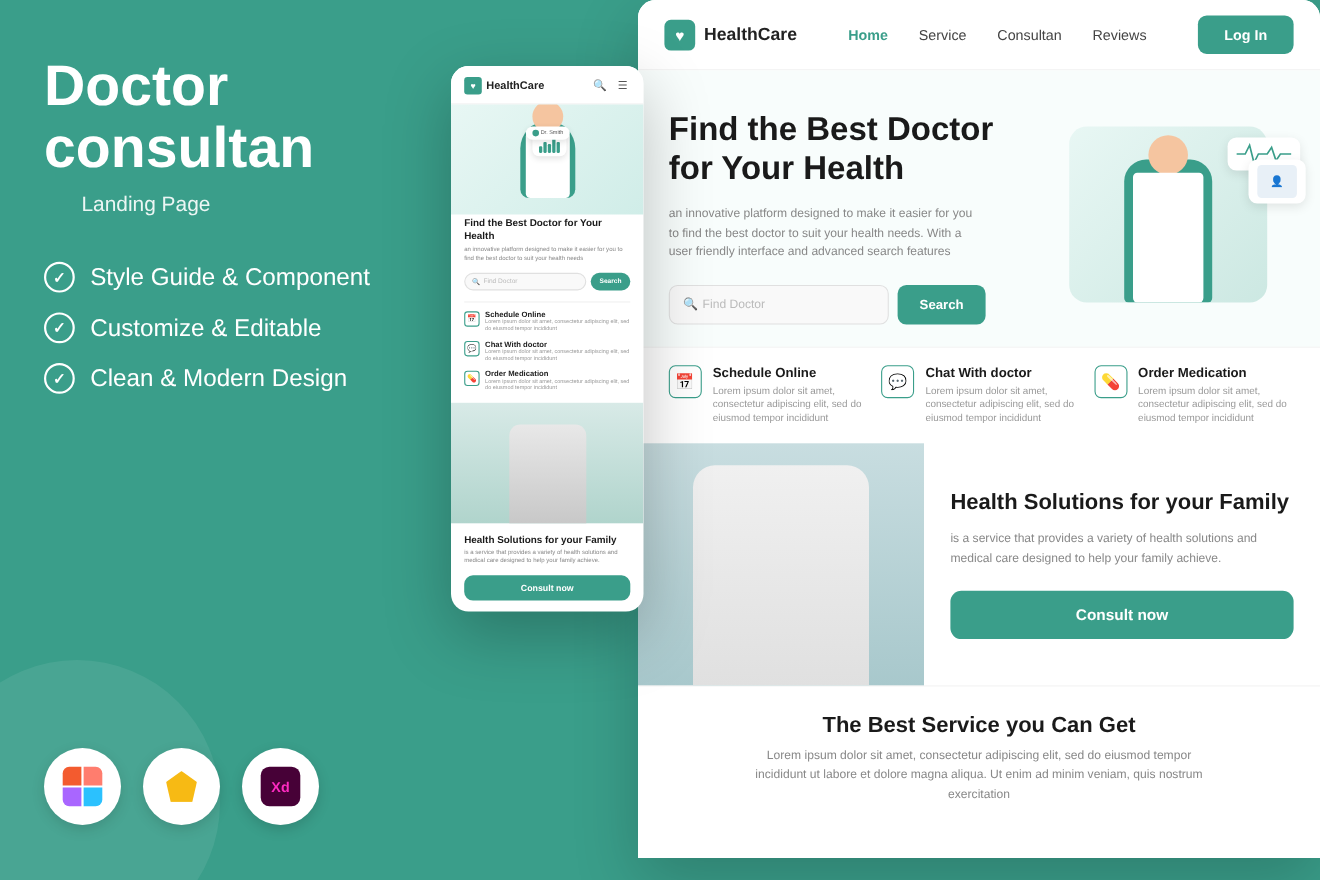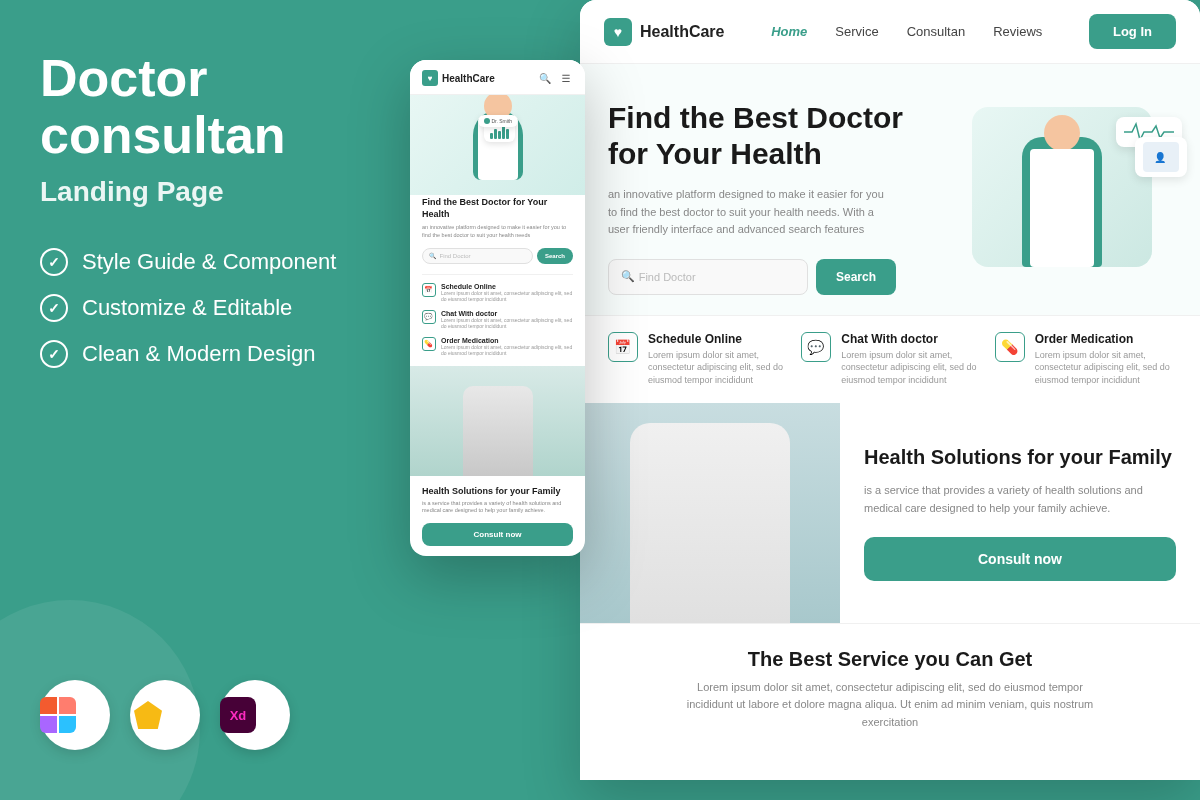--- a/index.html
+++ b/index.html
@@ -35,24 +35,25 @@
     }
     .left-content {}
     .left-title {
       font-size: 52px;
       font-weight: 900;
       color: #fff;
       line-height: 1.1;
       margin-bottom: 12px;
     }
     .left-subtitle {
-      font-size: 28px;
-      font-weight: 700;
+      font-size: 19px;
+      font-weight: 400;
       color: rgba(255,255,255,0.9);
       margin-bottom: 40px;
+      margin-left: 34px;
     }
     .feature-list {
       list-style: none;
       margin-bottom: 50px;
     }
     .feature-list li {
       display: flex;
       align-items: center;
       gap: 14px;
       color: #fff;
@@ -81,20 +82,21 @@
       gap: 20px;
       align-items: center;
     }
     .tool-icon {
       width: 70px;
       height: 70px;
       border-radius: 50%;
       background: #fff;
       display: flex;
       align-items: center;
+      justify-content: center;
       font-size: 28px;
       font-weight: 900;
       box-shadow: 0 4px 12px rgba(0,0,0,0.15);
     }
     .tool-figma { background: #fff; }
     .tool-sketch { background: #fff; }
     .tool-xd { background: #fff; }
 
     
     .right-panel {
@@ -405,34 +407,33 @@
     }
     .desk-nav a {
       font-size: 13px;
       color: #444;
       text-decoration: none;
       font-weight: 500;
     }
     .desk-nav a.active {
       color: #3a9e8a;
       font-weight: 700;
-      font-style: italic;
     }
     .desk-login-btn {
       background: #3a9e8a;
       color: #fff;
       border: none;
       border-radius: 8px;
       padding: 10px 24px;
       font-size: 13px;
       font-weight: 700;
     }
     .desk-hero {
       display: flex;
-      align-items: center;
+      align-items: flex-end;
       padding: 36px 28px 20px;
       background: #f8fdfc;
       position: relative;
       min-height: 220px;
     }
     .desk-hero-text {
       flex: 1;
     }
     .desk-hero-title {
       font-size: 30px;

